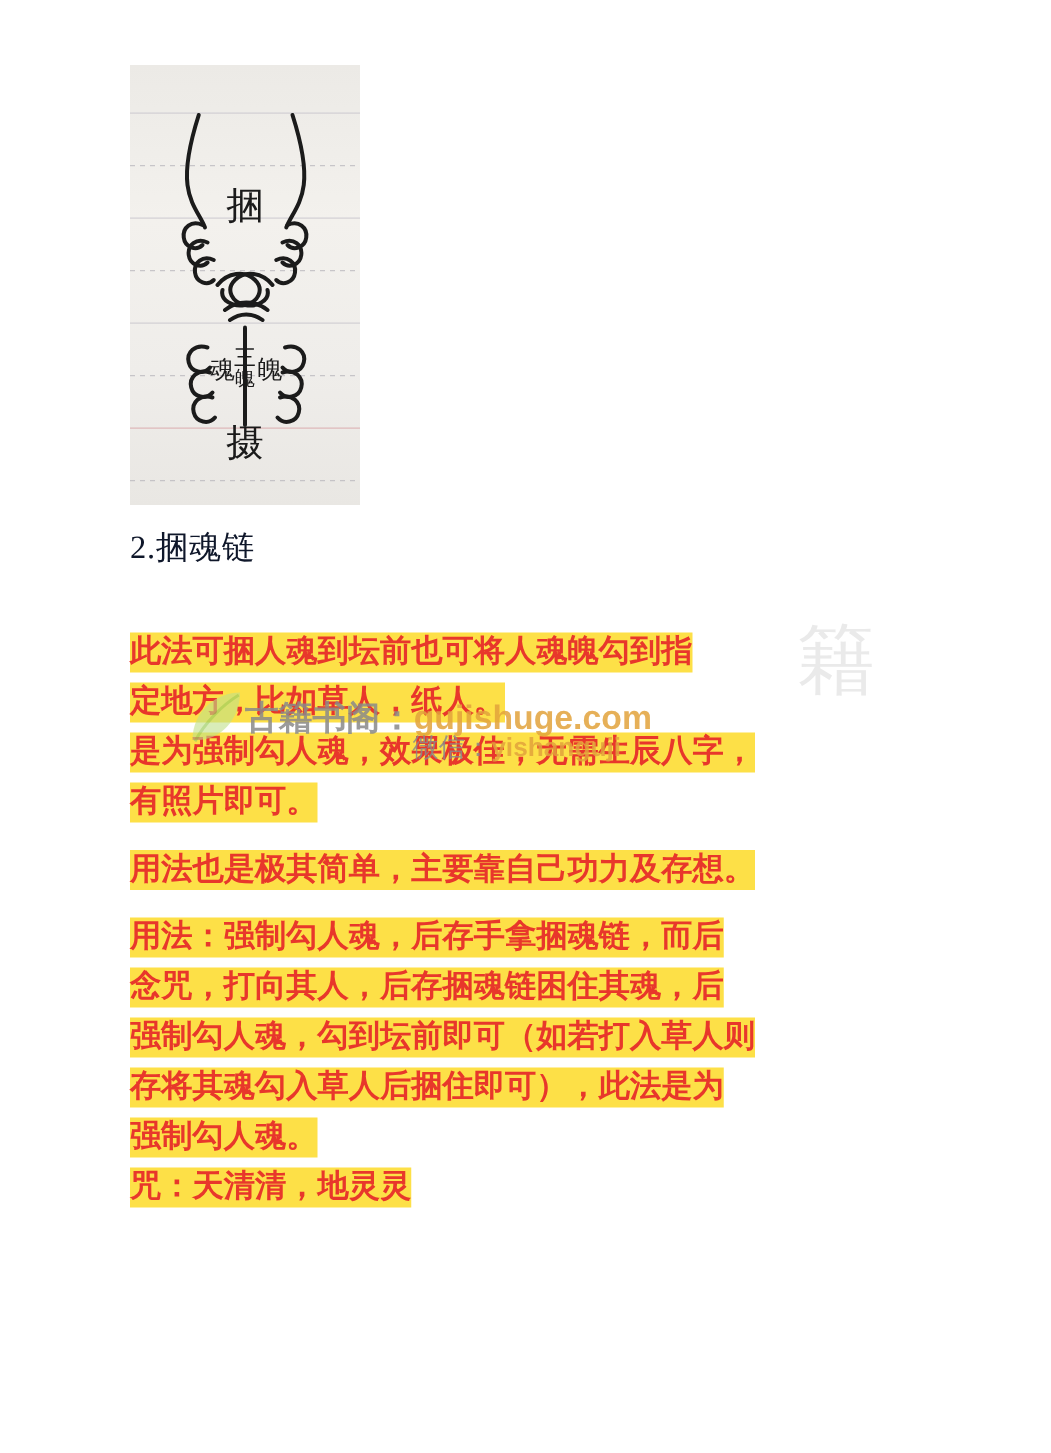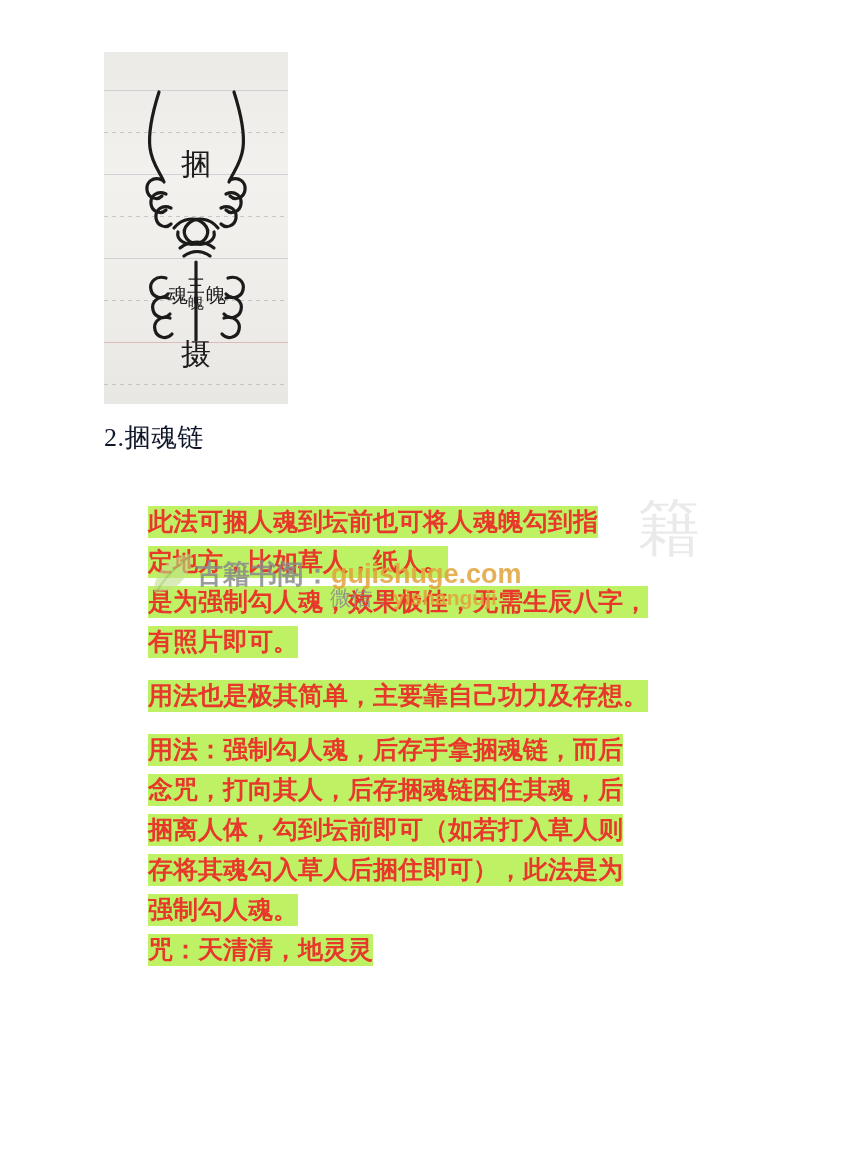--- a/index.html
+++ b/index.html
@@ -79,25 +79,24 @@
     font-size: 25px;
     line-height: 40px;
     color: #e8372b;
     font-weight: 700;
   }
   .body-text .line {
     display: block;
     white-space: nowrap;
   }
   .body-text .line > span.hl {
-    background: #bef264;
+    background: #fde047;
     box-decoration-break: clone;
     -webkit-box-decoration-break: clone;
     padding: 2px 0 3px 0;
-    margin-left: 44px;
   }
   .gap { display: block; height: 14px; }
 
   
   .watermark {
     position: absolute;
     left: 118px;
     top: 528px;
     width: 560px;
     height: 90px;
@@ -206,21 +205,21 @@
   <div class="body-text">
     <span class="line"><span class="hl">此法可捆人魂到坛前也可将人魂魄勾到指</span></span>
     <span class="line"><span class="hl">定地方，比如草人，纸人。</span></span>
     <span class="line"><span class="hl">是为强制勾人魂，效果极佳，无需生辰八字，</span></span>
     <span class="line"><span class="hl">有照片即可。</span></span>
     <span class="gap"></span>
     <span class="line"><span class="hl">用法也是极其简单，主要靠自己功力及存想。</span></span>
     <span class="gap"></span>
     <span class="line"><span class="hl">用法：强制勾人魂，后存手拿捆魂链，而后</span></span>
     <span class="line"><span class="hl">念咒，打向其人，后存捆魂链困住其魂，后</span></span>
-    <span class="line"><span class="hl">捆离人体，勾到坛前即可（如若打入草人则</span></span>
+    <span class="line"><span class="hl">强制勾人魂，勾到坛前即可（如若打入草人则</span></span>
     <span class="line"><span class="hl">存将其魂勾入草人后捆住即可），此法是为</span></span>
     <span class="line"><span class="hl">强制勾人魂。</span></span>
     <span class="line"><span class="hl">咒：天清清，地灵灵</span></span>
   </div>
 
   <div class="watermark">
     <svg class="wm-leaf" viewBox="0 0 52 52">
       <path d="M8 44 C8 20 28 6 46 6 C46 28 30 44 12 44 Z" fill="#bfe08a" opacity="0.85"></path>
       <path d="M10 45 C18 30 32 16 45 8" stroke="#9fce63" stroke-width="2.4" fill="none"></path>
     </svg>

